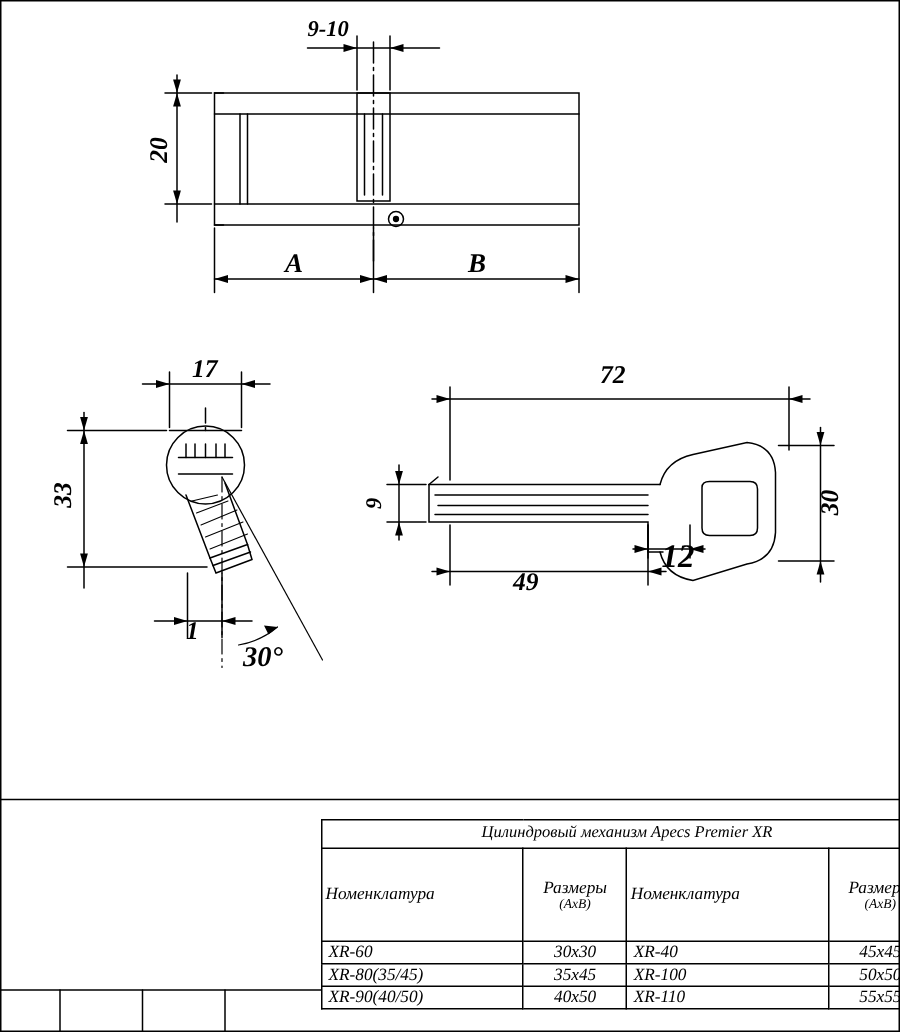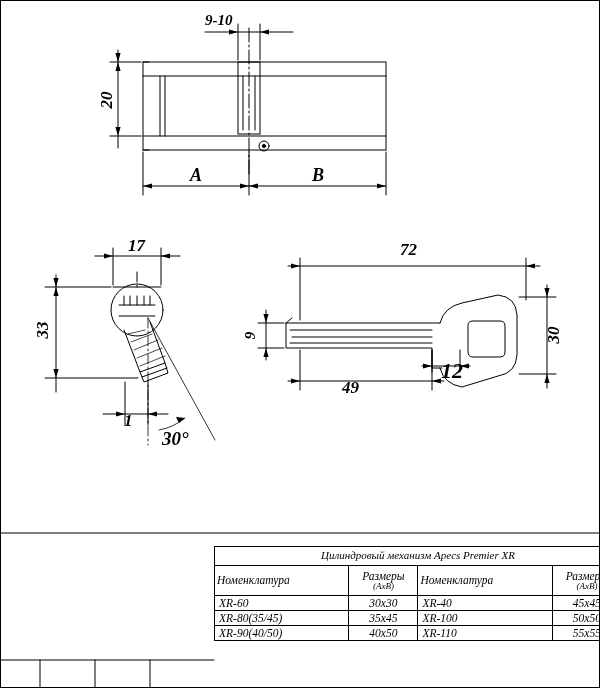--- a/index.html
+++ b/index.html
@@ -59,21 +59,21 @@
   #spec-table .title-cell {
     text-align: center;
     font-size: 11px;
     font-style: italic;
     padding: 3px 2px;
   }
   #spec-table .hdr {
     text-align: center;
     font-style: italic;
     font-size: 12px;
-    padding: 4px 2px;
+    padding: 20px 2px;
   }
   #spec-table .hdr small {
     display: block;
     font-size: 9px;
     font-style: italic;
   }
   #spec-table .c-name {
     text-align: left;
     width: 125px;
     font-size: 11.5px;

